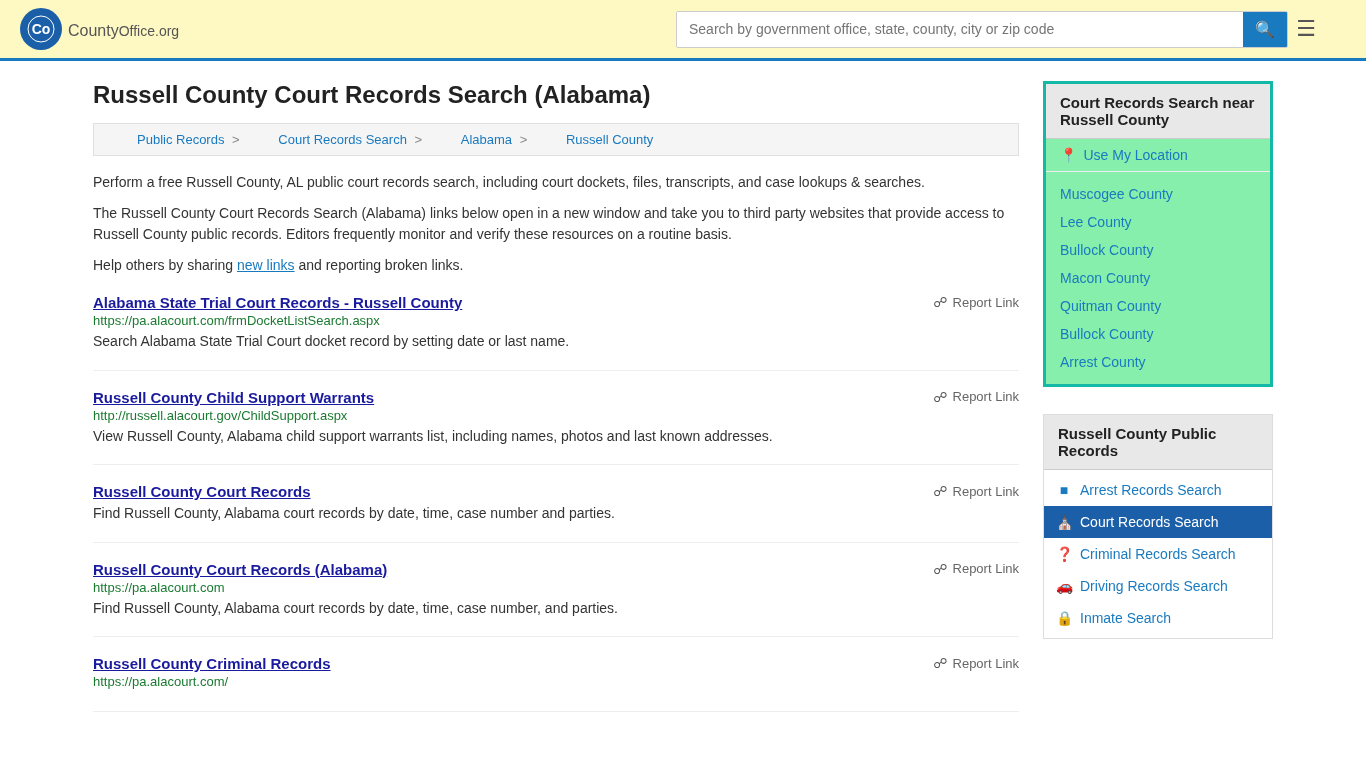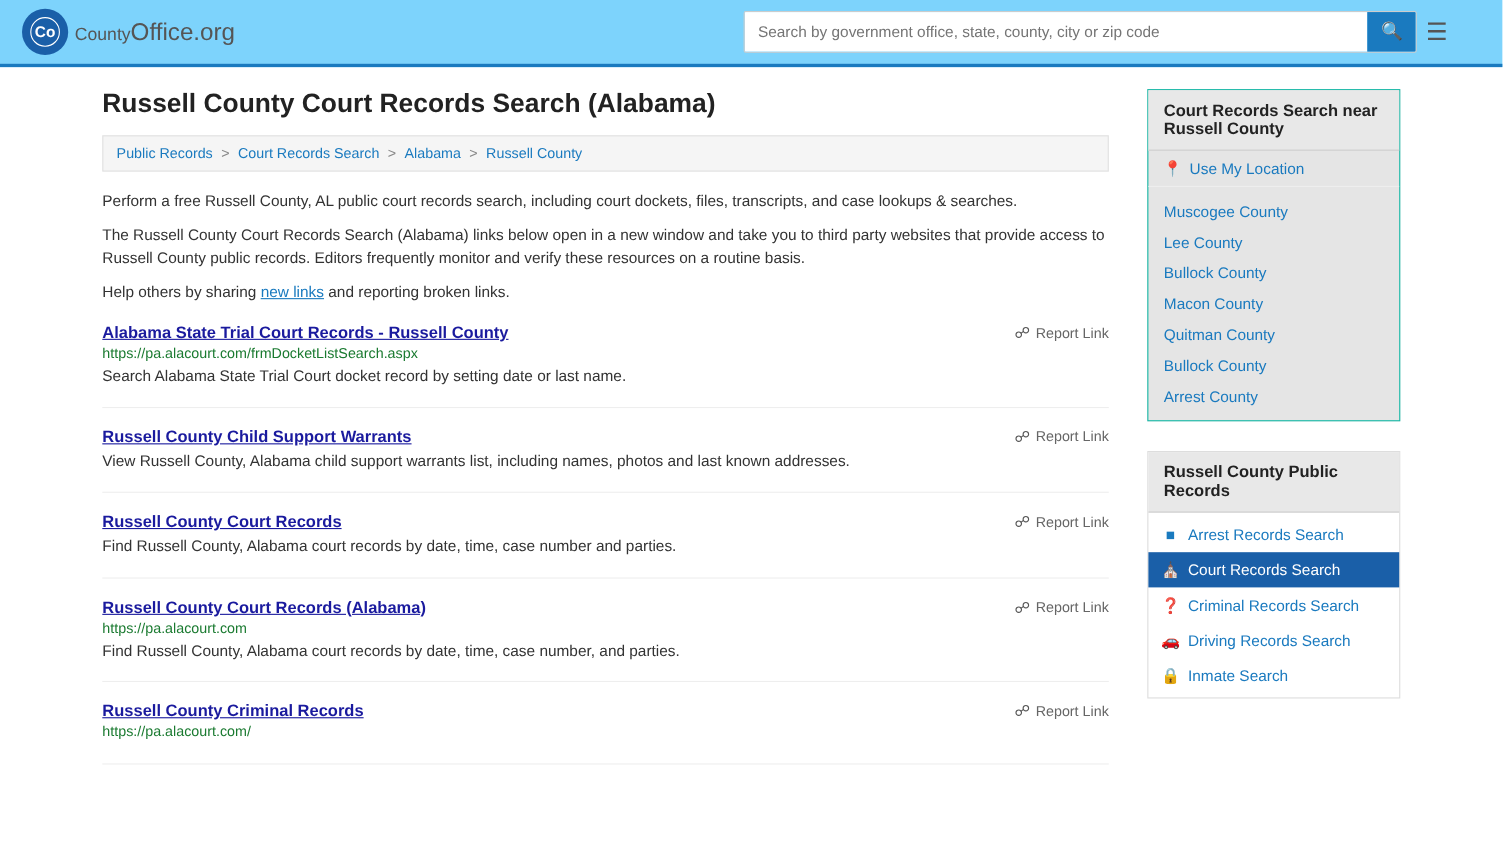--- a/index.html
+++ b/index.html
@@ -1,20 +1,20 @@
 <!DOCTYPE html>
 <html><head>
   <meta charset="utf-8">
   <style>
     * { box-sizing: border-box; margin: 0; padding: 0; }
     body { font-family: Arial, sans-serif; font-size: 14px; color: #333; background: #fff; }
 
     
     #header {
-      background: #7dd3fc;
+      background: #fef9c3;
       border-bottom: 3px solid #1a7abf;
       padding: 8px 20px;
       display: flex;
       align-items: center;
       justify-content: space-between;
     }
     #logo-area {
       display: flex;
       align-items: center;
       gap: 6px;
@@ -76,21 +76,21 @@
       cursor: pointer;
       color: #555;
     }
 
     
     #main-wrap {
       max-width: 1220px;
       margin: 0 auto;
       padding: 20px 20px;
       display: flex;
-      gap: 35px;
+      gap: 24px;
     }
 
     
     #content {
       flex: 1;
     }
     #page-title {
       font-size: 24px;
       font-weight: bold;
       color: #222;
@@ -102,20 +102,21 @@
       background: #f5f5f5;
       border: 1px solid #e0e0e0;
       padding: 8px 12px;
       margin-bottom: 16px;
       font-size: 13px;
       color: #555;
     }
     #breadcrumb a {
       color: #1a7abf;
       text-decoration: none;
+      margin-left: 31px;
     }
     #breadcrumb span { color: #888; margin: 0 4px; }
 
     
     #description p {
       margin-bottom: 10px;
       font-size: 14px;
       line-height: 1.5;
       color: #333;
     }
@@ -175,22 +176,22 @@
     }
     .sidebar-section-title {
       background: #e8e8e8;
       padding: 10px 14px;
       font-size: 15px;
       font-weight: bold;
       color: #222;
       border-bottom: 1px solid #ccc;
     }
     .sidebar-nearby {
-      background: #e5e5e5;
-      border: 1px solid #14b8a6;
+      background: #86efac;
+      border: 3px solid #14b8a6;
       margin-bottom: 4px;
     }
     .sidebar-nearby-list {
       padding: 8px 0;
     }
     .sidebar-nearby-list a {
       display: block;
       padding: 6px 14px;
       color: #1a7abf;
       text-decoration: none;
@@ -246,21 +247,21 @@
 
 <div id="header">
   <div id="logo-area">
     <div id="logo-circle">
       <svg width="28" height="28" viewBox="0 0 28 28">
         <circle cx="14" cy="14" r="13" fill="#1a5fa8" stroke="#fff" stroke-width="1"></circle>
         <text x="14" y="19" text-anchor="middle" font-size="14" fill="white" font-weight="bold">Co</text>
       </svg>
     </div>
     <div id="logo-text">
-      <span>County</span><span style="color:#555;font-weight:normal;font-size:22px;">Office.org</span>
+      <span>County</span><span style="color:#555;font-weight:normal;font-size:14px;">Office.org</span>
     </div>
   </div>
   <div id="search-area">
     <div id="search-input-wrap">
       <input type="text" placeholder="Search by government office, state, county, city or zip code" style="">
       <button id="search-btn">
         <span>🔍</span>
       </button>
     </div>
     <div id="menu-icon">☰</div>
@@ -309,20 +310,21 @@
       <div class="result-item">
         <div class="result-header">
           <div class="result-title">
             <a href="#">Russell County Child Support Warrants</a>
           </div>
           <div class="report-link">
             <span class="report-link-icon">☍</span>
             <span>Report Link</span>
           </div>
         </div>
+        <div class="result-url">http://russell.alacourt.gov/ChildSupport.aspx</div>
         <div class="result-desc">View Russell County, Alabama child support warrants list, including names, photos and last known addresses.</div>
       </div>
 
       <div class="result-item">
         <div class="result-header">
           <div class="result-title">
             <a href="#">Russell County Court Records</a>
           </div>
           <div class="report-link">
             <span class="report-link-icon">☍</span>

